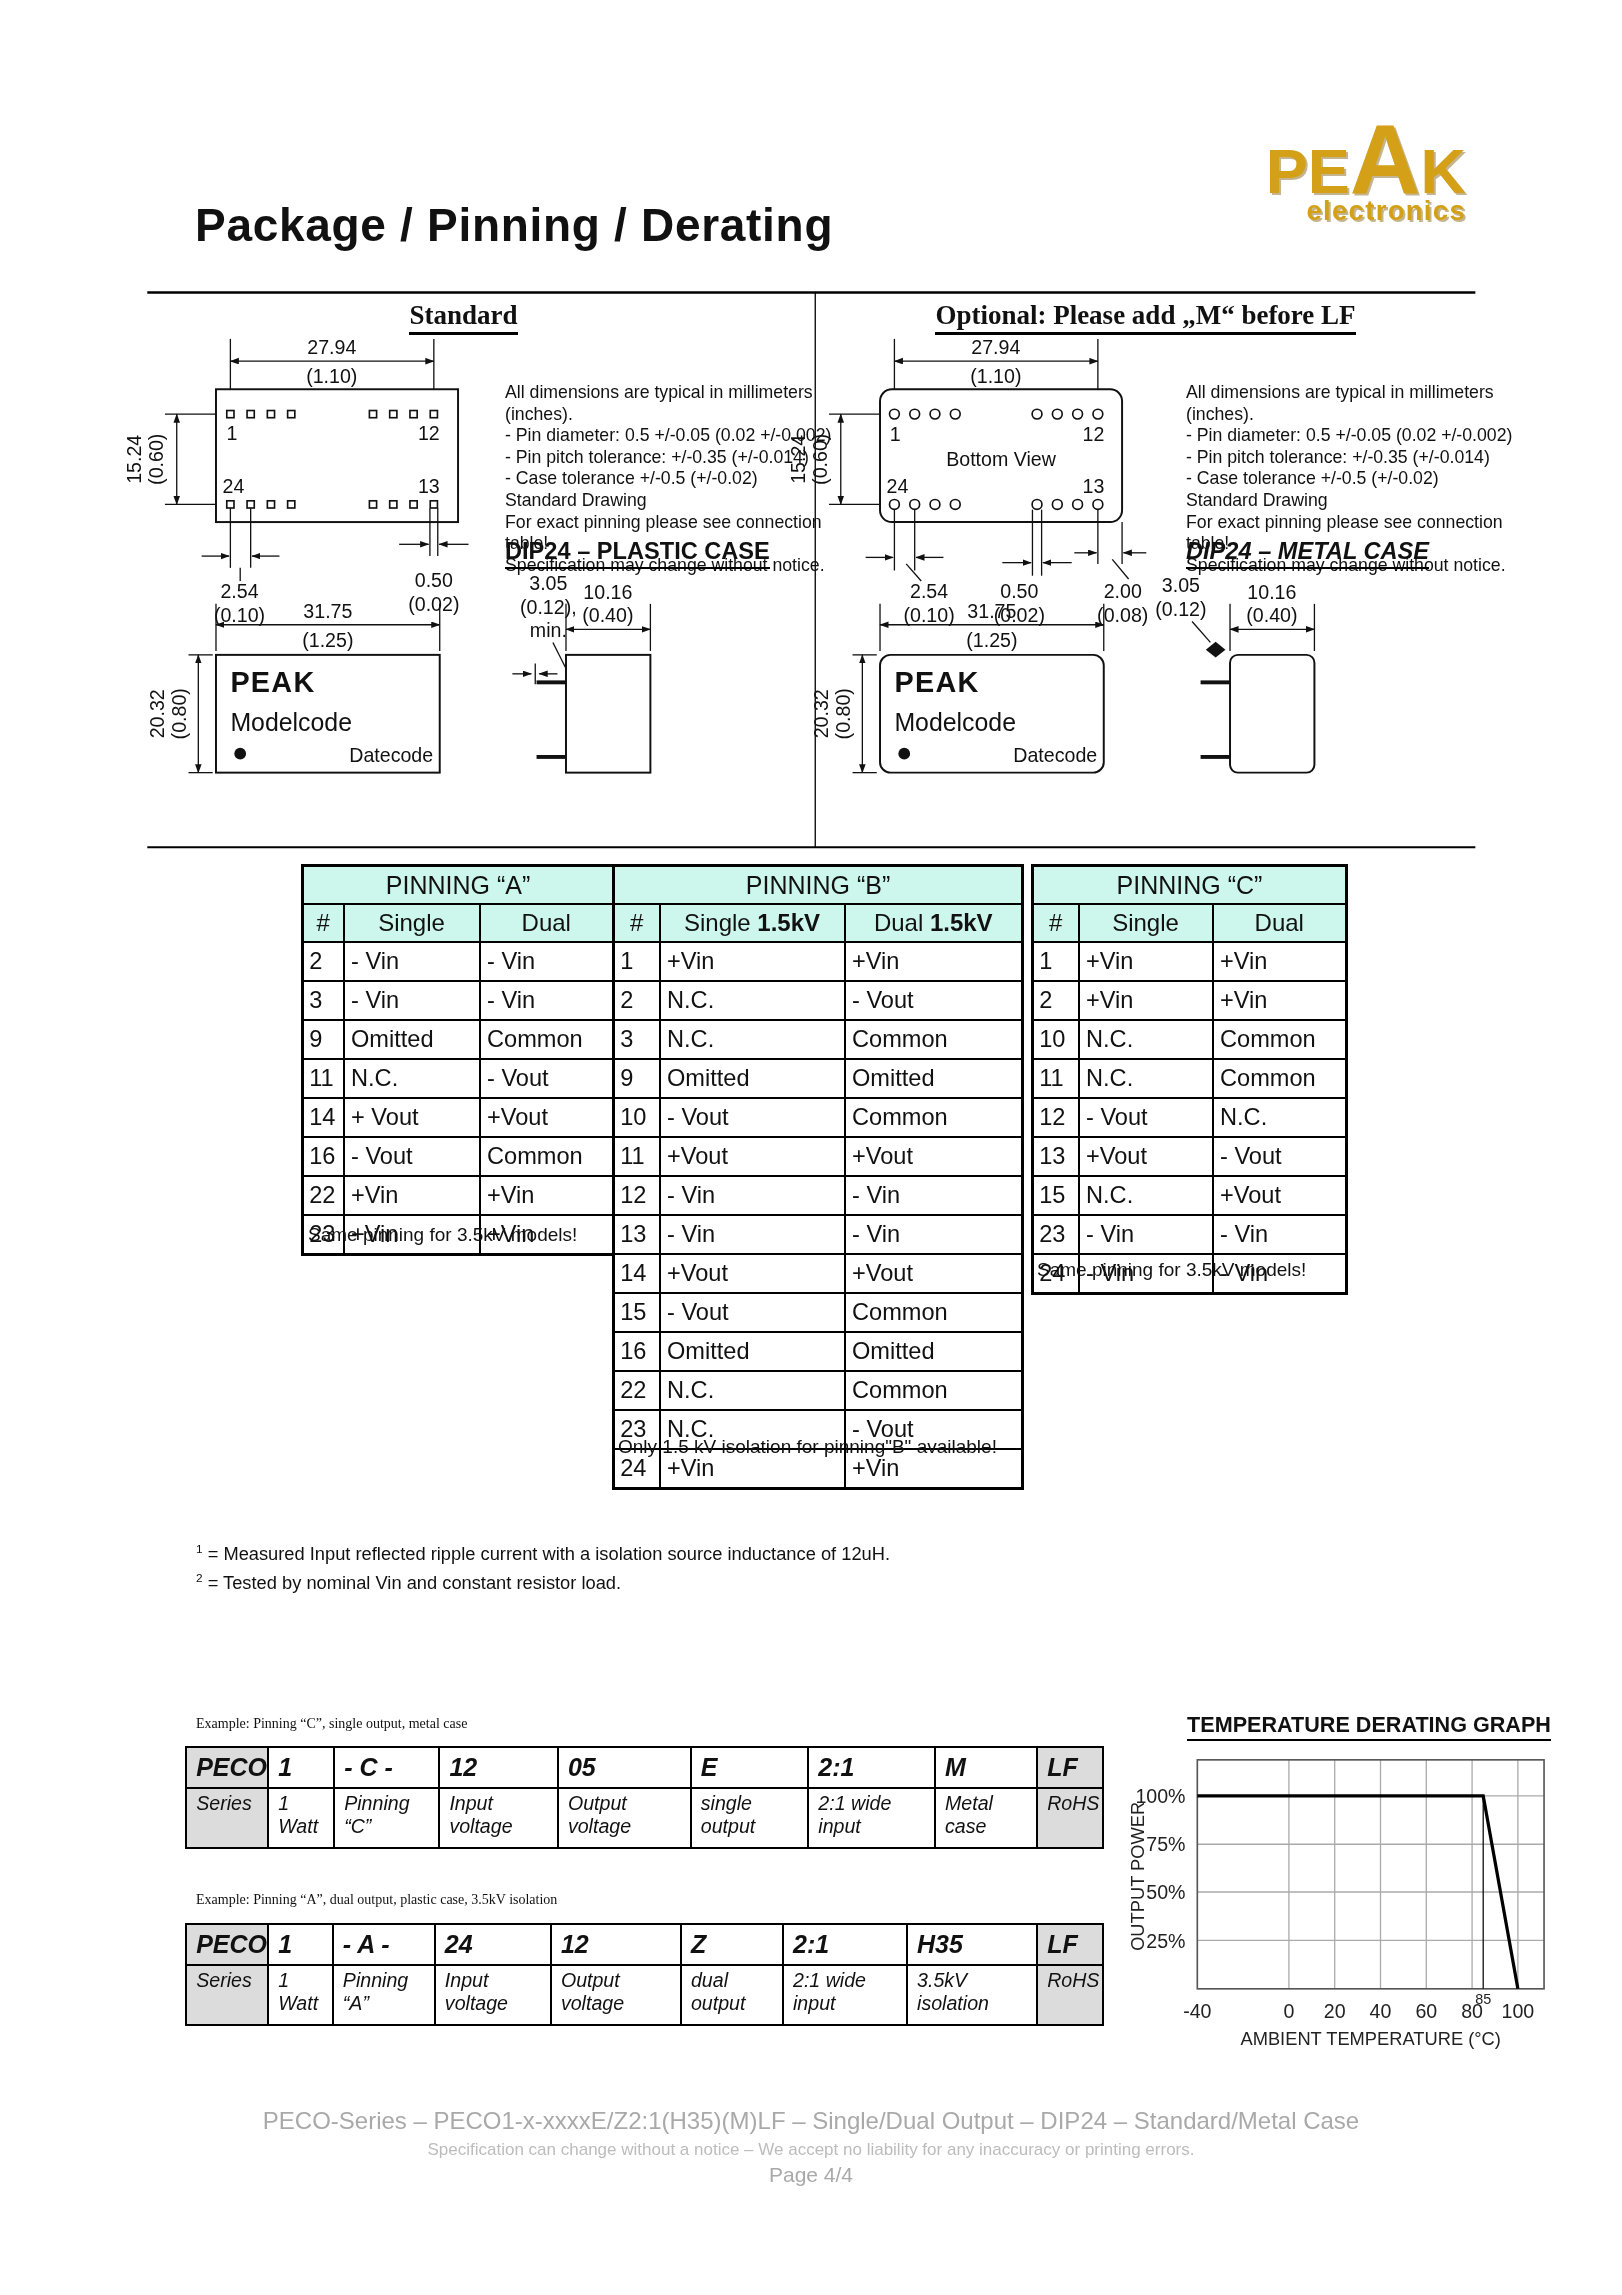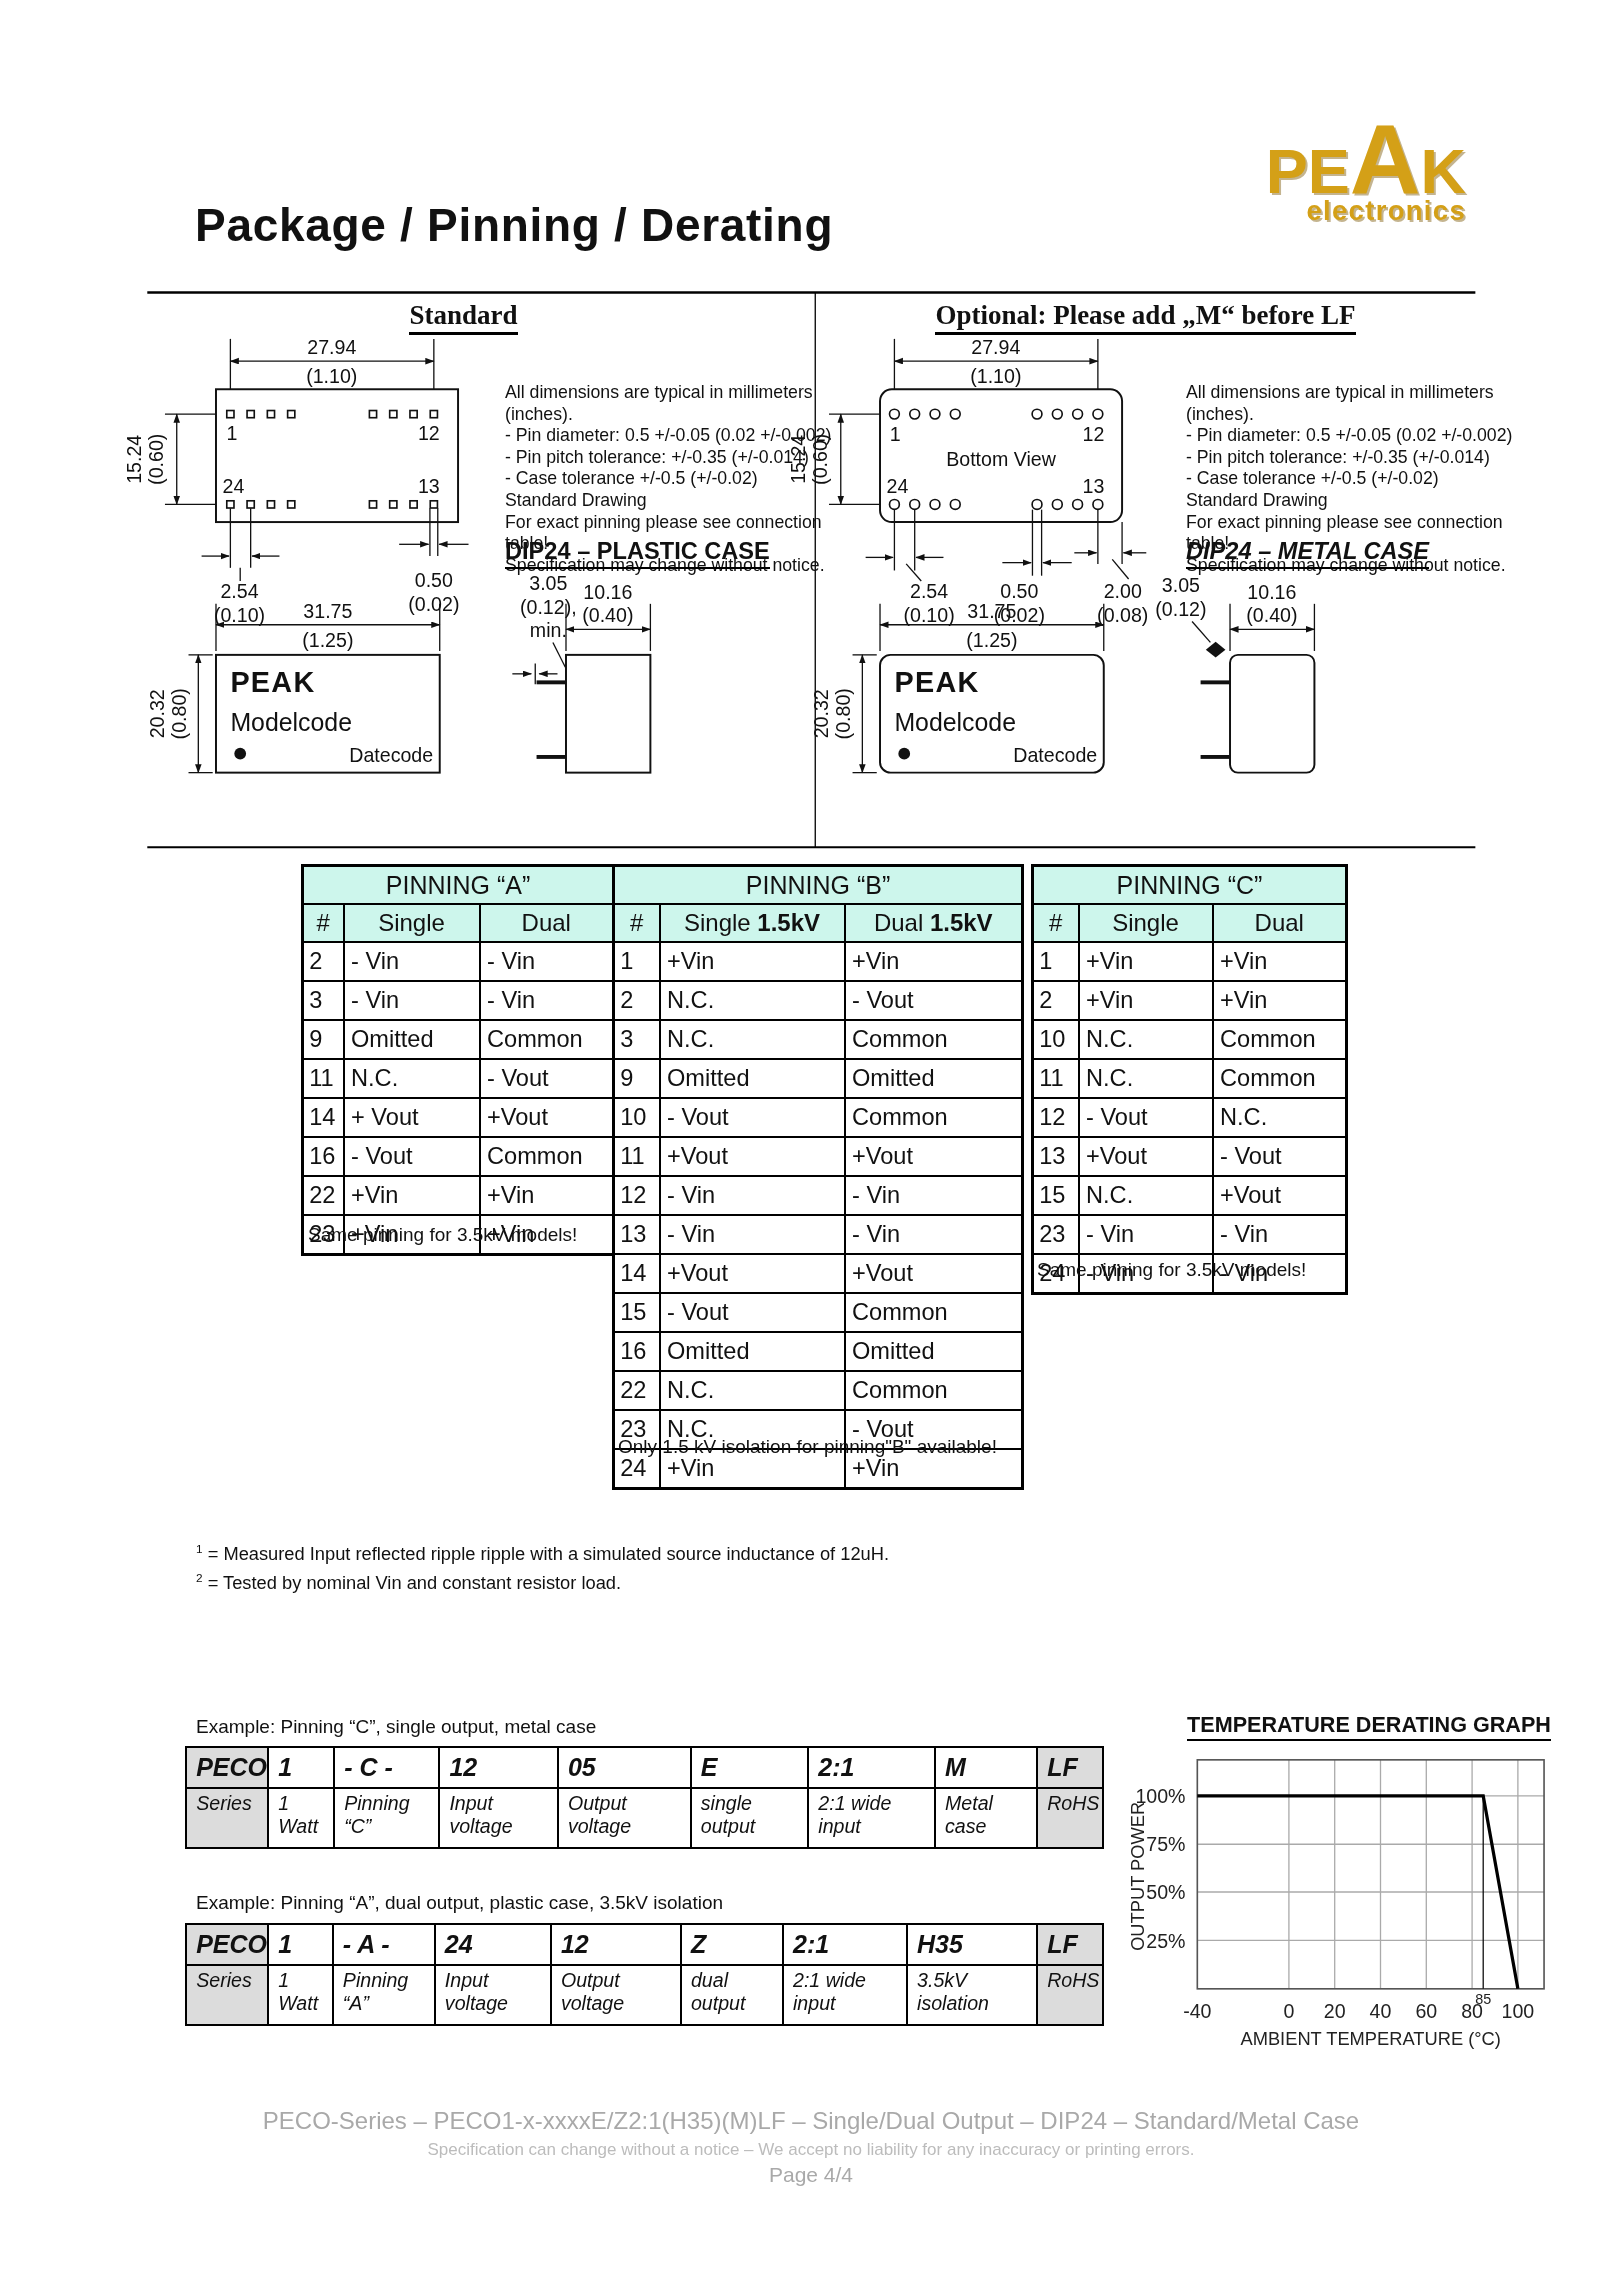--- a/index.html
+++ b/index.html
@@ -40,21 +40,21 @@
   table.pin .hh{background:#cdf6ec;height:34px;font-size:24px;font-weight:normal;text-align:center;}
   table.pin td{height:35px;font-size:23.6px;padding-left:6.5px;}
   table.pin td.n{padding-left:5.2px;}
   .kv{font-weight:bold;}
   .tnote{font-size:19px;}
   .appnotes{left:196px;top:1535px;width:1243px;}
   .appnotes .h{font-size:26px;font-weight:bold;margin-bottom:10.5px;}
   .appnotes .l{font-size:18.3px;margin-top:6.5px;}
   .appnotes .l3{margin-top:30px;}
   sup{font-size:11.8px;}
-  .ex-title{font-size:19px;}
+  .ex-title{font-size:14px;font-family:Liberation Serif, serif;}
   .ex-table{display:flex;border:2.6px solid #000;background:#fff;width:915px;}
   .ex-col{border-right:2px solid #000;}
   .ex-col:last-of-type{border-right:none;}
   .ex-table div.ex-col:first-of-type,.ex-table div.ex-col:last-of-type{background:#dcdcdc;}
   .ex-code{height:39px;line-height:39px;padding-left:9.2px;font-size:25px;font-weight:bold;font-style:italic;border-bottom:2.6px solid #000;}
   .ex-desc{height:55px;padding:3.3px 2.6px 0 9.2px;font-size:19.6px;font-style:italic;line-height:23px;}
   .graph-title{left:1186px;top:1712px;width:366px;text-align:center;font-size:21.6px;font-weight:bold;}
   .graph-title span{display:inline-block;border-bottom:2px solid #000;padding-bottom:1.3px;}
   .footer{left:0;width:1622px;text-align:center;}
   .f1{top:2107px;font-size:24px;color:#a9a9a9;}
@@ -580,21 +580,21 @@
       <tr>
         <td class="n">24</td>
         <td>- Vin</td>
         <td>- Vin</td>
       </tr>
     </tbody>
 </table>
 <div class="abs tnote" style="left:1037px;top:1259px;">Same pinning for 3.5kV models!</div>
 
 <div class="abs appnotes">
-  <div class="l"><sup>1</sup><span> = Measured Input reflected ripple ripple with a simulated source inductance of 12uH.</span></div>
+  <div class="l"><sup>1</sup><span> = Measured Input reflected ripple current with a isolation source inductance of 12uH.</span></div>
   <div class="l"><sup>2</sup><span> = Tested by nominal Vin and constant resistor load.</span></div>
 </div>
 
 <div class="abs ex-title" style="left:196px;top:1716px;">Example: Pinning “C”, single output, metal case</div>
 <div class="abs ex-table" style="left:185px;top:1746px;">
 
     <div class="ex-col">
       <div class="ex-code">PECO</div>
       <div class="ex-desc">Series</div>
     </div>

